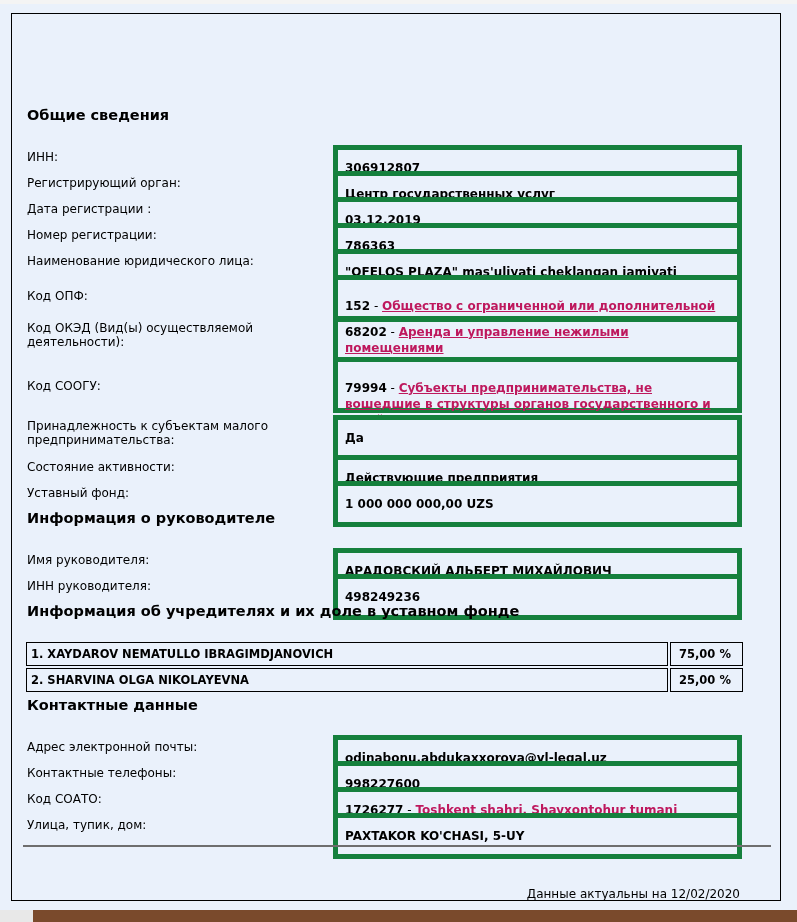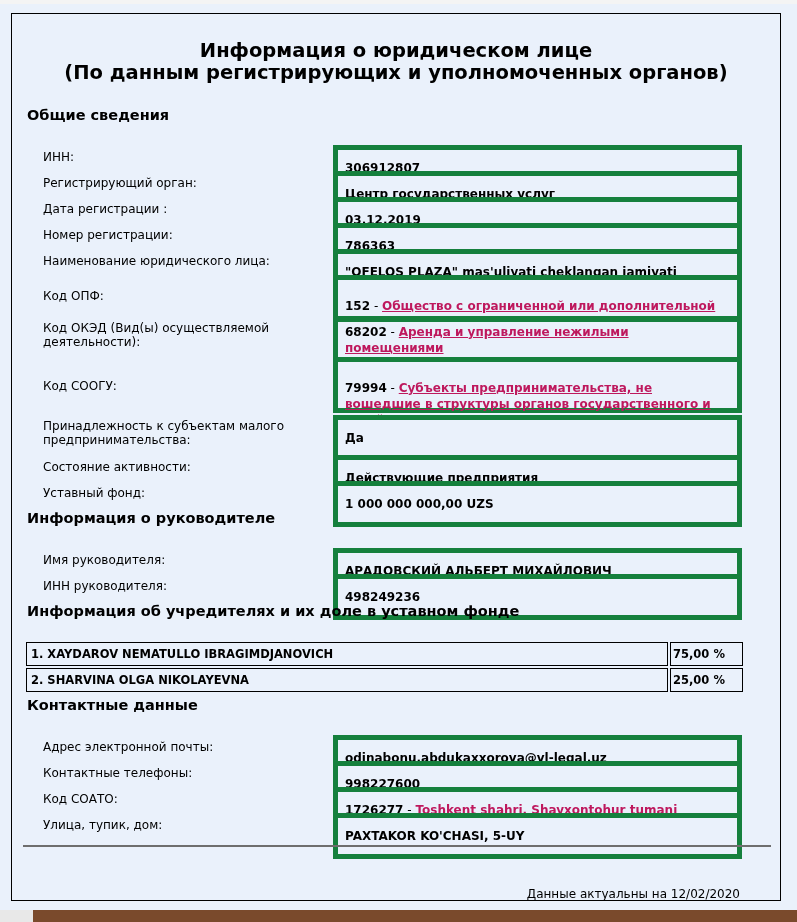--- a/index.html
+++ b/index.html
@@ -20,50 +20,46 @@
   }
   .title {
     position: absolute; left: 0; right: 0; top: 26px;
     text-align: center; font-weight: bold; font-size: 19.5px; line-height: 22px;
   }
   .section-title {
     position: absolute; left: 15px; font-weight: bold; font-size: 14.5px;
   }
   .row { position: absolute; left: 15px; width: 716px; }
   .label {
-    position: absolute; left: 16px; width: 300px; font-size: 12px; line-height: 14px;
+    position: absolute; left: 0; width: 300px; font-size: 12px; line-height: 14px;
   }
   .value {
     position: absolute; left: 306px; width: 409px; box-sizing: border-box;
     border: 5px solid #15803d; background: #eaf1fb;
     font-weight: bold; font-size: 12px; line-height: 16px;
     padding: 18px 7px; display: flex; align-items: center;
   }
   .value a { color: #be185d; text-decoration: underline; }
   .founder-name {
     position: absolute; left: 14px; width: 642px; height: 24px; box-sizing: border-box;
     border: 1px solid #000; font-weight: bold; font-size: 11.5px; padding: 4px 4px; line-height: 14px;
   }
   .founder-share {
     position: absolute; left: 658px; width: 73px; height: 24px; box-sizing: border-box;
-    border: 1px solid #000; font-weight: bold; font-size: 11.5px; padding: 4px 2px; line-height: 14px;
+    border: 1px solid #000; font-weight: bold; font-size: 11.5px; padding: 4px 8px; line-height: 14px;
   }
   .divider { position: absolute; left: 11px; width: 748px; top: 831px; height: 2px; background: #6e6e6e; }
   .footer { position: absolute; right: 40px; top: 873px; font-size: 12px; }
 </style>
 </head>
 <body>
 
 <div class="topstrip"></div>
 
 <div class="panel">
-  <div class="title">
-    <div>Информация о юридическом лице</div>
-    <div>(По данным регистрирующих и уполномоченных органов)</div>
-  </div>
 
   <div class="section-title" style="top:93px">Общие сведения</div>
 
   <div class="row" style="top:131px">
     <div class="label" style="top:5px">ИНН:</div>
     <div class="value" style="height:24px">306912807</div>
   </div>
   <div class="row" style="top:157px">
     <div class="label" style="top:5px">Регистрирующий орган:</div>
     <div class="value" style="height:24px">Центр государственных услуг</div>

